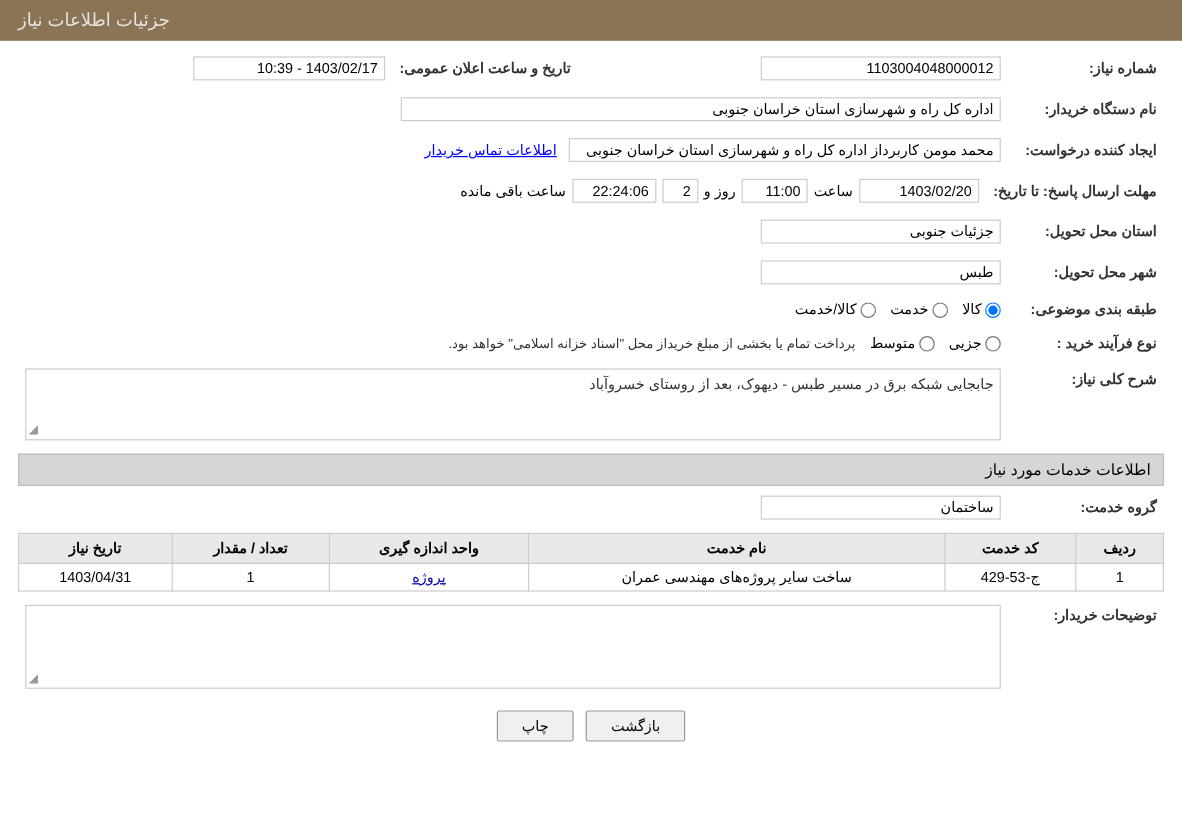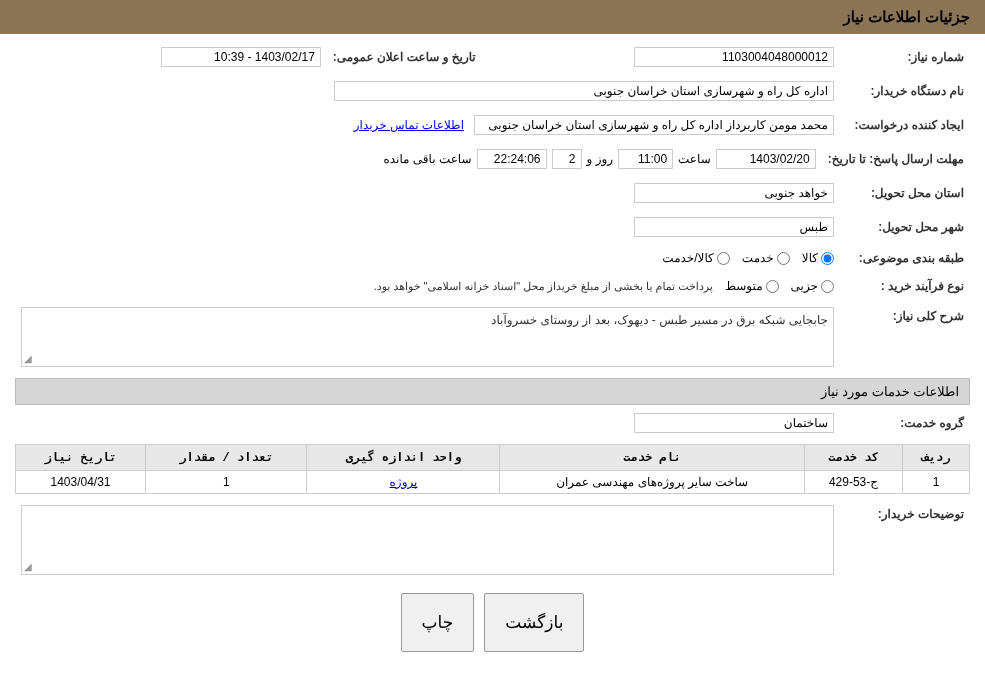--- a/index.html
+++ b/index.html
@@ -10,25 +10,25 @@
       direction: rtl;
     }
     .page-container {
       width: 985px;
       min-height: 691px;
       background: #fff;
       margin: 0 auto;
     }
     .header-bar {
       background: #8B7355;
-      color: #000000;
-      text-align: right;
+      color: #e5e5e5;
+      text-align: left;
       padding: 8px 15px;
       font-size: 15px;
-      font-weight: bold;
+      font-weight: normal;
     }
     .content {
       padding: 10px 15px;
     }
     .info-table {
       width: 100%;
       border-collapse: collapse;
       margin-bottom: 8px;
     }
     .info-table td {
@@ -84,34 +84,33 @@
       width: 100%;
       border-collapse: collapse;
       margin: 8px 0;
     }
     .services-table th {
       background: #e8e8e8;
       border: 1px solid #ccc;
       padding: 5px 8px;
       text-align: center;
       font-weight: bold;
-      font-family: Liberation Mono, monospace;
     }
     .services-table td {
       border: 1px solid #ccc;
       padding: 4px 8px;
       text-align: center;
     }
     .services-table tr:nth-child(even) { background: #f9f9f9; }
     .btn {
-      padding: 18px 20px;
+      padding: 5px 20px;
       border: 1px solid #999;
       cursor: pointer;
       font-family: Tahoma, Arial, sans-serif;
-      font-size: 17px;
+      font-size: 12px;
       border-radius: 2px;
     }
     .btn-print {
       background: #f0f0f0;
     }
     .btn-back {
       background: #f0f0f0;
     }
     .btn-row {
       display: flex;
@@ -210,21 +209,21 @@
         </td>
       </tr>
     </tbody>
       </table>
 
     <table class="info-table">
       <tbody>
           <tr>
         <td class="label-cell">استان محل تحویل:</td>
         <td>
-          <span class="value-box" style="min-width:200px;">خواهد جنوبی</span>
+          <span class="value-box" style="min-width:200px;">جزئیات جنوبی</span>
         </td>
       </tr>
     </tbody>
       </table>
 
     <table class="info-table">
       <tbody>
           <tr>
         <td class="label-cell">شهر محل تحویل:</td>
         <td>

